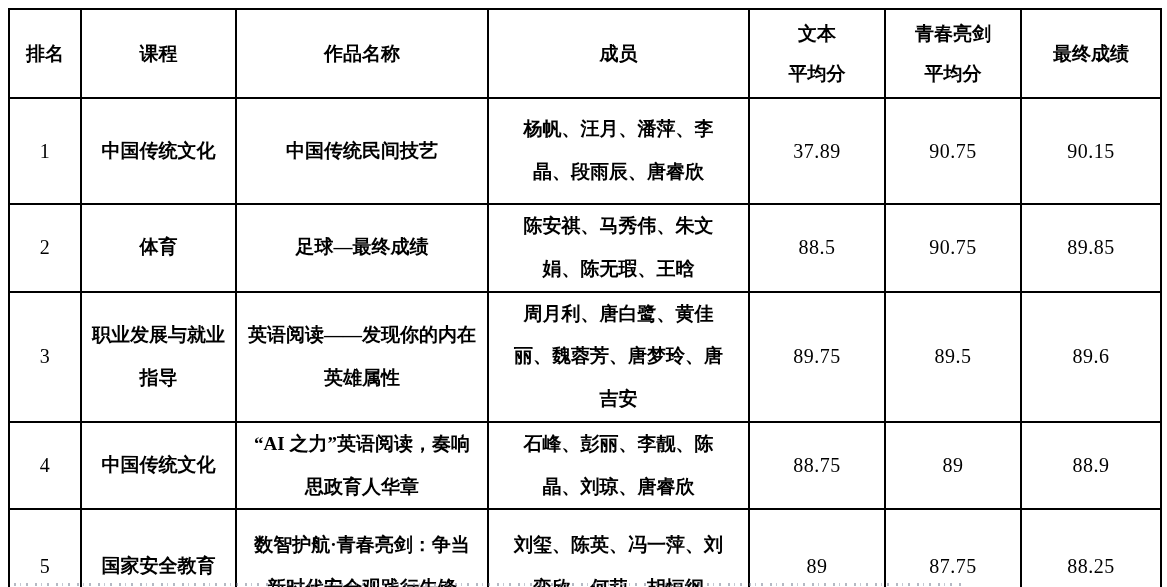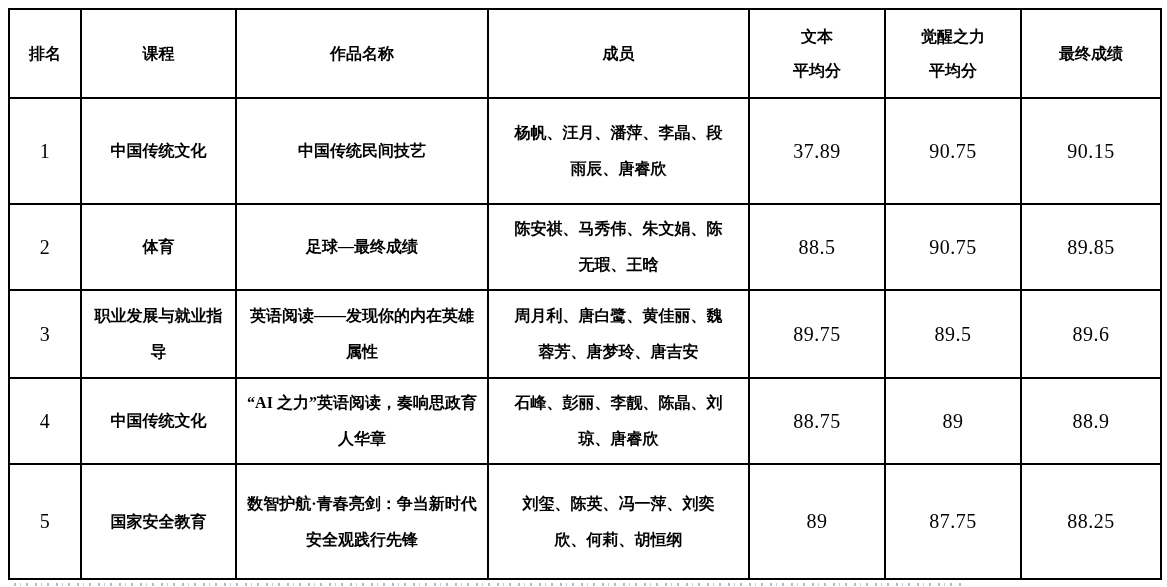--- a/index.html
+++ b/index.html
@@ -38,27 +38,27 @@
 
   
   tr.r-head { height: 89px;  }
   tr.r-1    { height: 106px; }
   tr.r-2    { height: 86px;  }
   tr.r-3    { height: 88px;  }
   tr.r-4    { height: 86px;  }
   tr.r-5    { height: 115px; }
 
   .cjk {
-    font-size: 16px;
+    font-size: 19px;
     font-weight: 700;
     line-height: 2.25;
     white-space: pre-line;
   }
   th.cjk { line-height: 2.1; }
-  td.cell-course  { padding: 0 12px;  }
+  td.cell-course  { padding: 0 3px;  }
   td.cell-work    { padding: 0 10px; }
   td.cell-members { padding: 0 23px;  }
 
   .num {
     font-size: 20px;
     font-weight: 400;
     letter-spacing: 0.5px;
   }
 
   
@@ -89,21 +89,21 @@
         <col class="c-final">
     </colgroup>
     <thead>
       <tr class="r-head">
         <th class="cjk">排名</th>
         <th class="cjk">课程</th>
         <th class="cjk">作品名称</th>
         <th class="cjk">成员</th>
         <th class="cjk">文本
 平均分</th>
-        <th class="cjk">觉醒之力
+        <th class="cjk">青春亮剑
 平均分</th>
         <th class="cjk">最终成绩</th>
       </tr>
     </thead>
     <tbody>
       <tr class="r-1">
         <td class="num">1</td>
         <td class="cjk cell-course">中国传统文化</td>
         <td class="cjk cell-work">中国传统民间技艺</td>
         <td class="cjk cell-members">杨帆、汪月、潘萍、李晶、段雨辰、唐睿欣</td>

